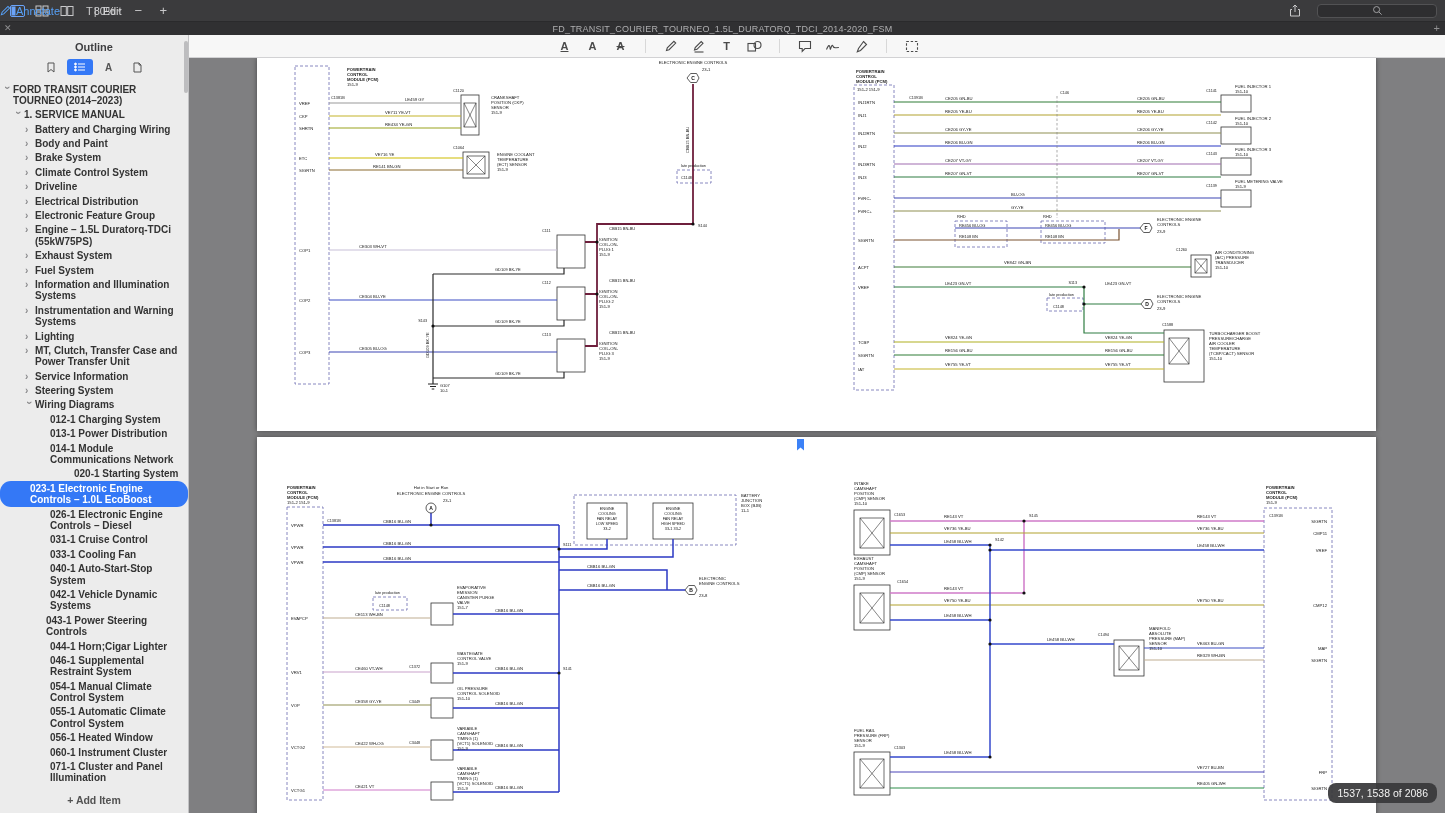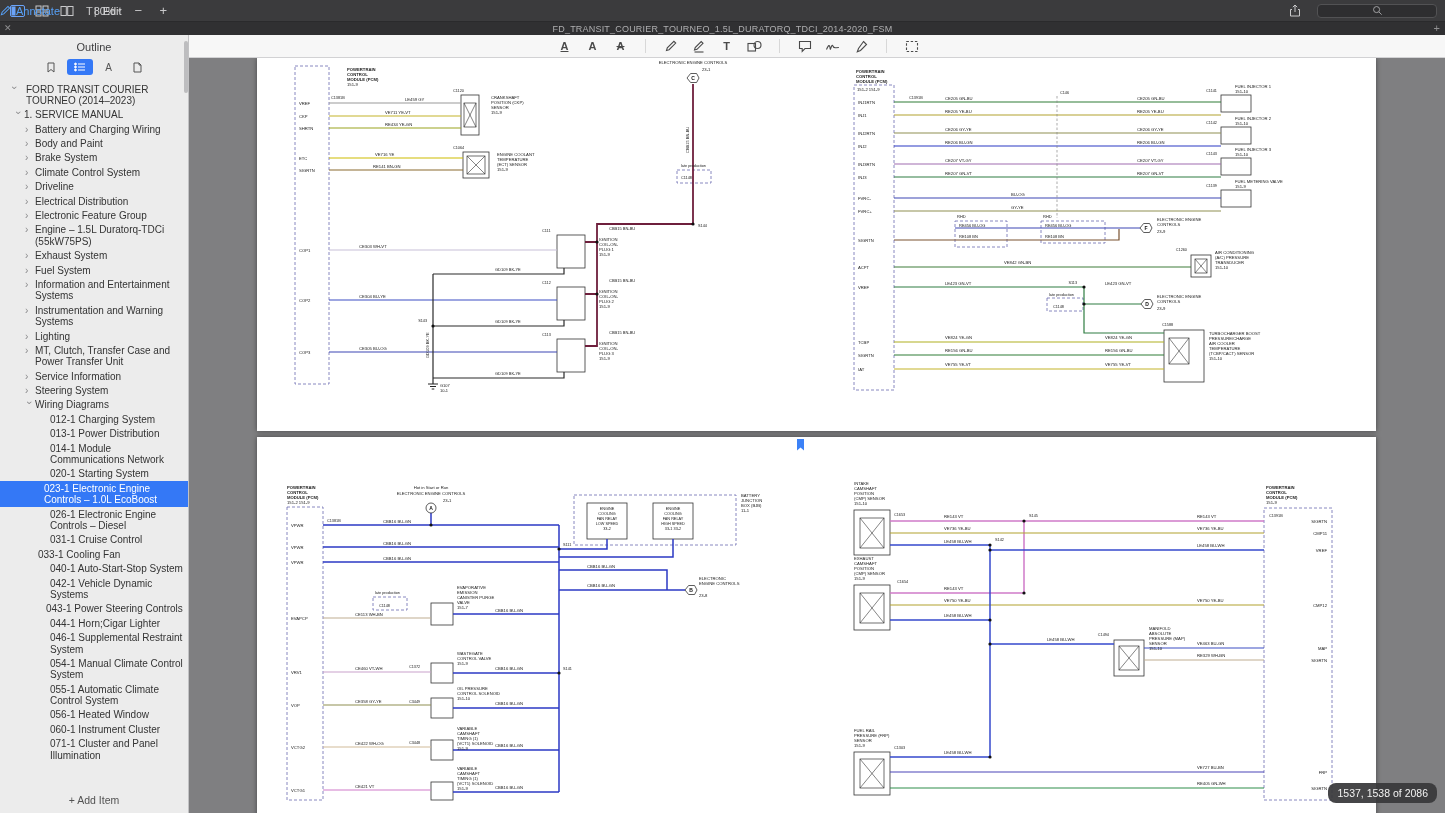--- a/index.html
+++ b/index.html
@@ -21,21 +21,21 @@
   .search { width:120px; height:14px; background:#2e2e30; border:1px solid #525254; border-radius:4px; display:flex; align-items:center; justify-content:center; }
 
   
   .tabbar { height:13px; background:#303032; display:flex; align-items:center; position:relative; }
   .tab-title { position:absolute; left:0; right:0; text-align:center; color:#aeaeb0; font-size:9px; letter-spacing:.2px; }
   .tab-close { position:absolute; left:4px; color:#8f8f91; font-size:9px; line-height:1; }
   .tab-new { position:absolute; right:5px; color:#8f8f91; font-size:11px; line-height:1; }
 
   
   .main { display:flex; height:778px; }
-  .sidebar { width:189px; background:#ececec; border-right:1px solid #c2c2c4; display:flex; flex-direction:column; position:relative; }
+  .sidebar { width:189px; background:#ececec; border-right:1px solid #c2c2c4; display:flex; flex-direction:column; position:relative;font-weight:bold; }
   .sb-title { text-align:center; font-size:11px; color:#3e3e40; padding-top:6px; }
   .sb-switch { display:flex; justify-content:center; gap:3px; padding:6px 0 4px; }
   .sb-sw-btn { width:26px; height:16px; border-radius:3px; display:flex; align-items:center; justify-content:center; color:#555; font-size:10px; }
   .sb-sw-btn.active { background:#3478f6; color:#fff; }
   .tree { flex:1; overflow:hidden; font-size:10px; color:#333; padding-top:3px; }
   .tree-row { display:flex; align-items:flex-start; padding:1.5px 3px; line-height:1.14; }
   .tree-row.selected { background:#3478f6; color:#fff; }
   .tree-row.selected .chev { color:#fff; }
   .chev { width:10px; flex:none; color:#8a8a8c; font-size:10px; line-height:1.1; }
   .chev.rot { transform:rotate(90deg); transform-origin:40% 55%; }
@@ -155,21 +155,21 @@
         </span>
         <span class="sb-sw-btn">A</span>
         <span class="sb-sw-btn">
           <svg width="9" height="11" viewBox="0 0 9 11">
               <path d="M1 1 h5 l2 2 v7 H1 z" fill="none" stroke="#555"></path>
               <path d="M6 1 v2 h2" fill="none" stroke="#555"></path>
             </svg>
         </span>
       </div>
       <div class="tree">
-          <div class="tree-row" style="padding-left: 10px; gap: 6px;">
+          <div class="tree-row" style="padding-left: 3px;">
             <span class="chev rot">›</span>
             <span class="lbl">FORD TRANSIT COURIER TOURNEO (2014–2023)</span>
           </div>
           <div class="tree-row" style="padding-left: 14px; align-items: center;">
             <span class="chev rot">›</span>
             <span class="lbl">1. SERVICE MANUAL</span>
           </div>
           <div class="tree-row" style="padding-left: 25px;">
             <span class="chev">›</span>
             <span class="lbl">Battery and Charging Wiring</span>
@@ -205,21 +205,21 @@
           <div class="tree-row" style="padding-left: 25px;">
             <span class="chev">›</span>
             <span class="lbl">Exhaust System</span>
           </div>
           <div class="tree-row" style="padding-left: 25px;">
             <span class="chev">›</span>
             <span class="lbl">Fuel System</span>
           </div>
           <div class="tree-row" style="padding-left: 25px;">
             <span class="chev">›</span>
-            <span class="lbl">Information and Entertainment Systems</span>
+            <span class="lbl">Information and Illumination Systems</span>
           </div>
           <div class="tree-row" style="padding-left: 25px;">
             <span class="chev">›</span>
             <span class="lbl">Instrumentation and Warning Systems</span>
           </div>
           <div class="tree-row" style="padding-left: 25px;">
             <span class="chev">›</span>
             <span class="lbl">Lighting</span>
           </div>
           <div class="tree-row" style="padding-left: 25px;">
@@ -243,37 +243,37 @@
             <span class="lbl">012-1 Charging System</span>
           </div>
           <div class="tree-row" style="padding-left: 40px; align-items: center;">
             <span class="chev"></span>
             <span class="lbl">013-1 Power Distribution</span>
           </div>
           <div class="tree-row" style="padding-left: 40px;">
             <span class="chev"></span>
             <span class="lbl">014-1 Module Communications Network</span>
           </div>
-          <div class="tree-row" style="padding-left: 40px;">
+          <div class="tree-row" style="padding-left: 64px;">
             <span class="chev"></span>
             <span class="lbl">020-1 Starting System</span>
           </div>
-          <div class="tree-row selected" style="padding-left: 34px;">
+          <div class="tree-row selected" style="padding-left: 20px; border-radius: 11px;">
             <span class="chev"></span>
             <span class="lbl">023-1 Electronic Engine Controls – 1.0L EcoBoost</span>
           </div>
           <div class="tree-row" style="padding-left: 40px;">
             <span class="chev"></span>
             <span class="lbl">026-1 Electronic Engine Controls – Diesel</span>
           </div>
           <div class="tree-row" style="padding-left: 40px;">
             <span class="chev"></span>
             <span class="lbl">031-1 Cruise Control</span>
           </div>
-          <div class="tree-row" style="padding-left: 28px;">
+          <div class="tree-row" style="padding-left: 40px;">
             <span class="chev"></span>
             <span class="lbl">033-1 Cooling Fan</span>
           </div>
           <div class="tree-row" style="padding-left: 40px;">
             <span class="chev"></span>
             <span class="lbl">040-1 Auto-Start-Stop System</span>
           </div>
           <div class="tree-row" style="padding-left: 40px;">
             <span class="chev"></span>
             <span class="lbl">042-1 Vehicle Dynamic Systems</span>

